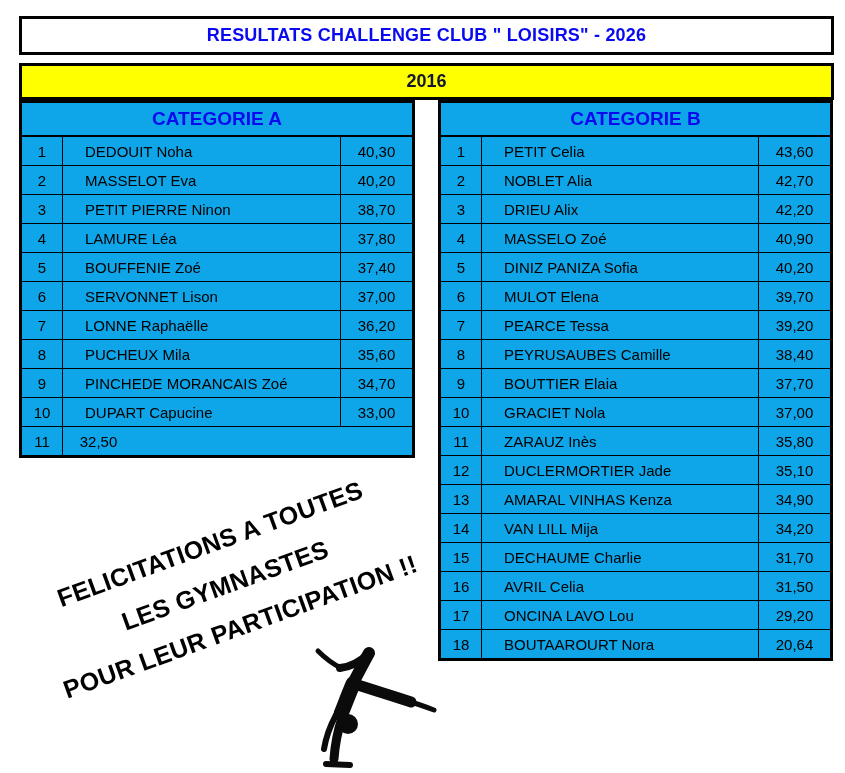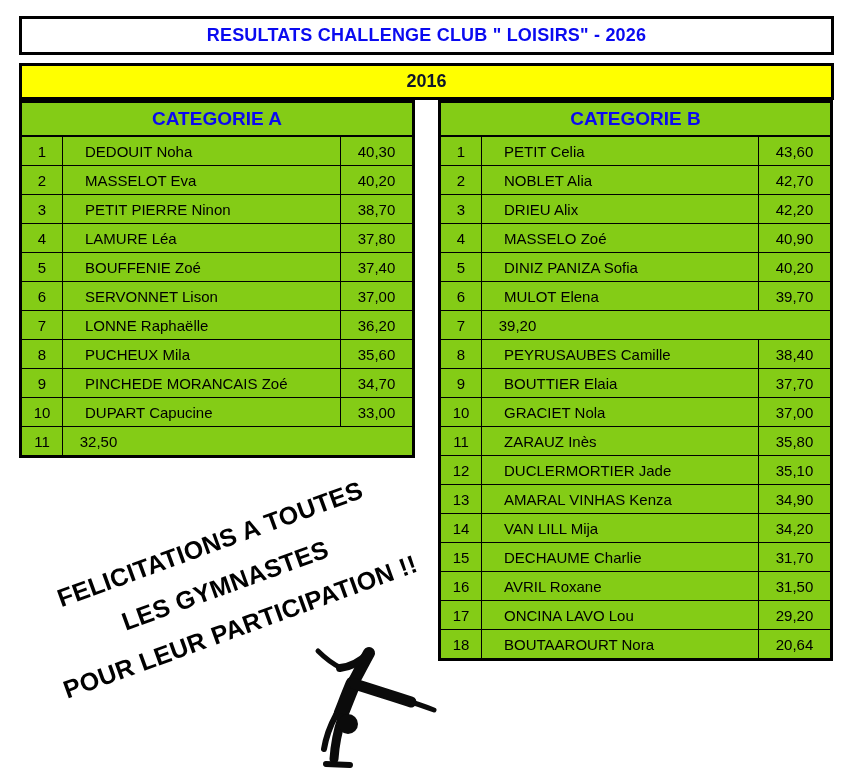--- a/index.html
+++ b/index.html
@@ -24,21 +24,21 @@
     position:absolute; left:19px; top:63px;
     width:809px; height:31px;
     border:3px solid #000;
     background:#ffff00;
     display:flex; align-items:center; justify-content:center;
     color:#0f172a; font-weight:bold; font-size:18px;
   }
   .res-table {
     position:absolute; top:100px;
     border:3px solid #000;
-    background:#84cc16;
+    background:#0ea5e9;
   }
   #tableA { left:19px;  width:390px; }
   #tableB { left:438px; width:389px; }
   .thead {
     height:32px;
     border-bottom:2px solid #000;
     display:flex; align-items:center; justify-content:center;
     color:#0a0af0; font-weight:bold; font-size:19px;
   }
   .trow {
@@ -168,20 +168,21 @@
         <div class="cell name">DINIZ PANIZA Sofia</div>
         <div class="cell score">40,20</div>
       </div>
       <div class="trow">
         <div class="cell rank">6</div>
         <div class="cell name">MULOT Elena</div>
         <div class="cell score">39,70</div>
       </div>
       <div class="trow">
         <div class="cell rank">7</div>
+        <div class="cell name">PEARCE Tessa</div>
         <div class="cell score">39,20</div>
       </div>
       <div class="trow">
         <div class="cell rank">8</div>
         <div class="cell name">PEYRUSAUBES Camille</div>
         <div class="cell score">38,40</div>
       </div>
       <div class="trow">
         <div class="cell rank">9</div>
         <div class="cell name">BOUTTIER Elaia</div>
@@ -212,21 +213,21 @@
         <div class="cell name">VAN LILL Mija</div>
         <div class="cell score">34,20</div>
       </div>
       <div class="trow">
         <div class="cell rank">15</div>
         <div class="cell name">DECHAUME Charlie</div>
         <div class="cell score">31,70</div>
       </div>
       <div class="trow">
         <div class="cell rank">16</div>
-        <div class="cell name">AVRIL Roxane</div>
+        <div class="cell name">AVRIL Celia</div>
         <div class="cell score">31,50</div>
       </div>
       <div class="trow">
         <div class="cell rank">17</div>
         <div class="cell name">ONCINA LAVO Lou</div>
         <div class="cell score">29,20</div>
       </div>
       <div class="trow">
         <div class="cell rank">18</div>
         <div class="cell name">BOUTAAROURT Nora</div>

